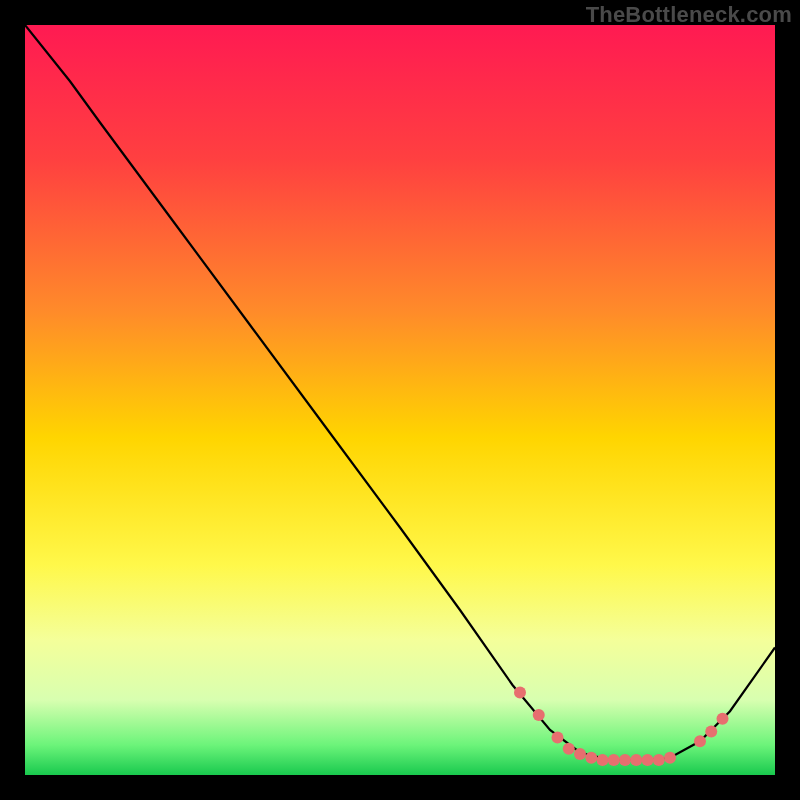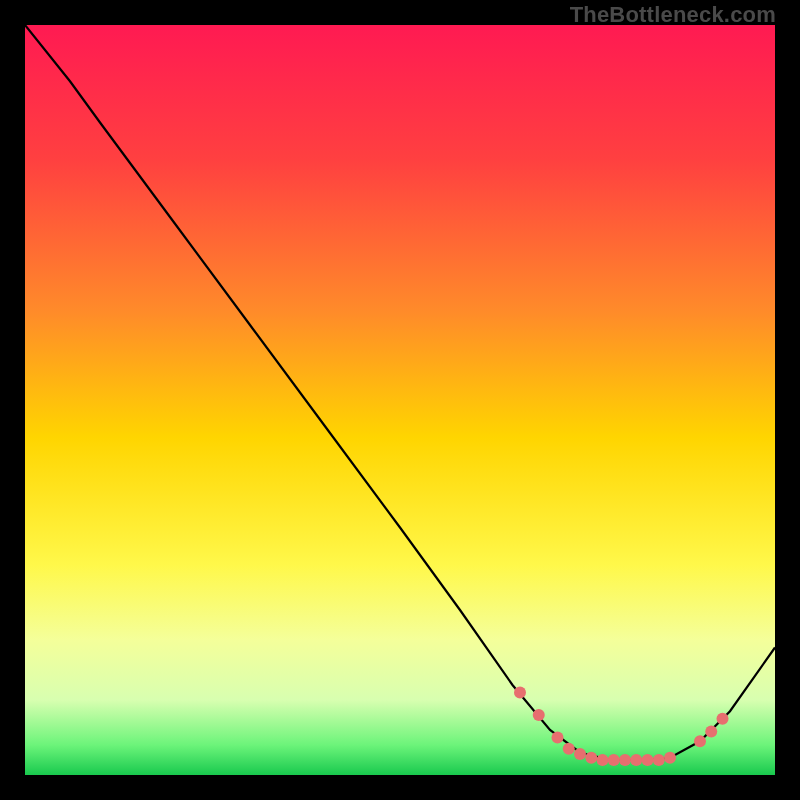--- a/index.html
+++ b/index.html
@@ -20,21 +20,21 @@
   .plot {
     position: absolute;
     left: 25px;
     top: 25px;
     width: 750px;
     height: 750px;
   }
   .watermark {
     position: absolute;
     top: 2px;
-    right: 24px;
+    right: 8px;
     color: #4a4a4a;
     font-size: 22px;
     font-weight: 600;
     letter-spacing: 0.2px;
     user-select: none;
   }
   svg { display: block; }
 </style>
 </head>
 <body>

